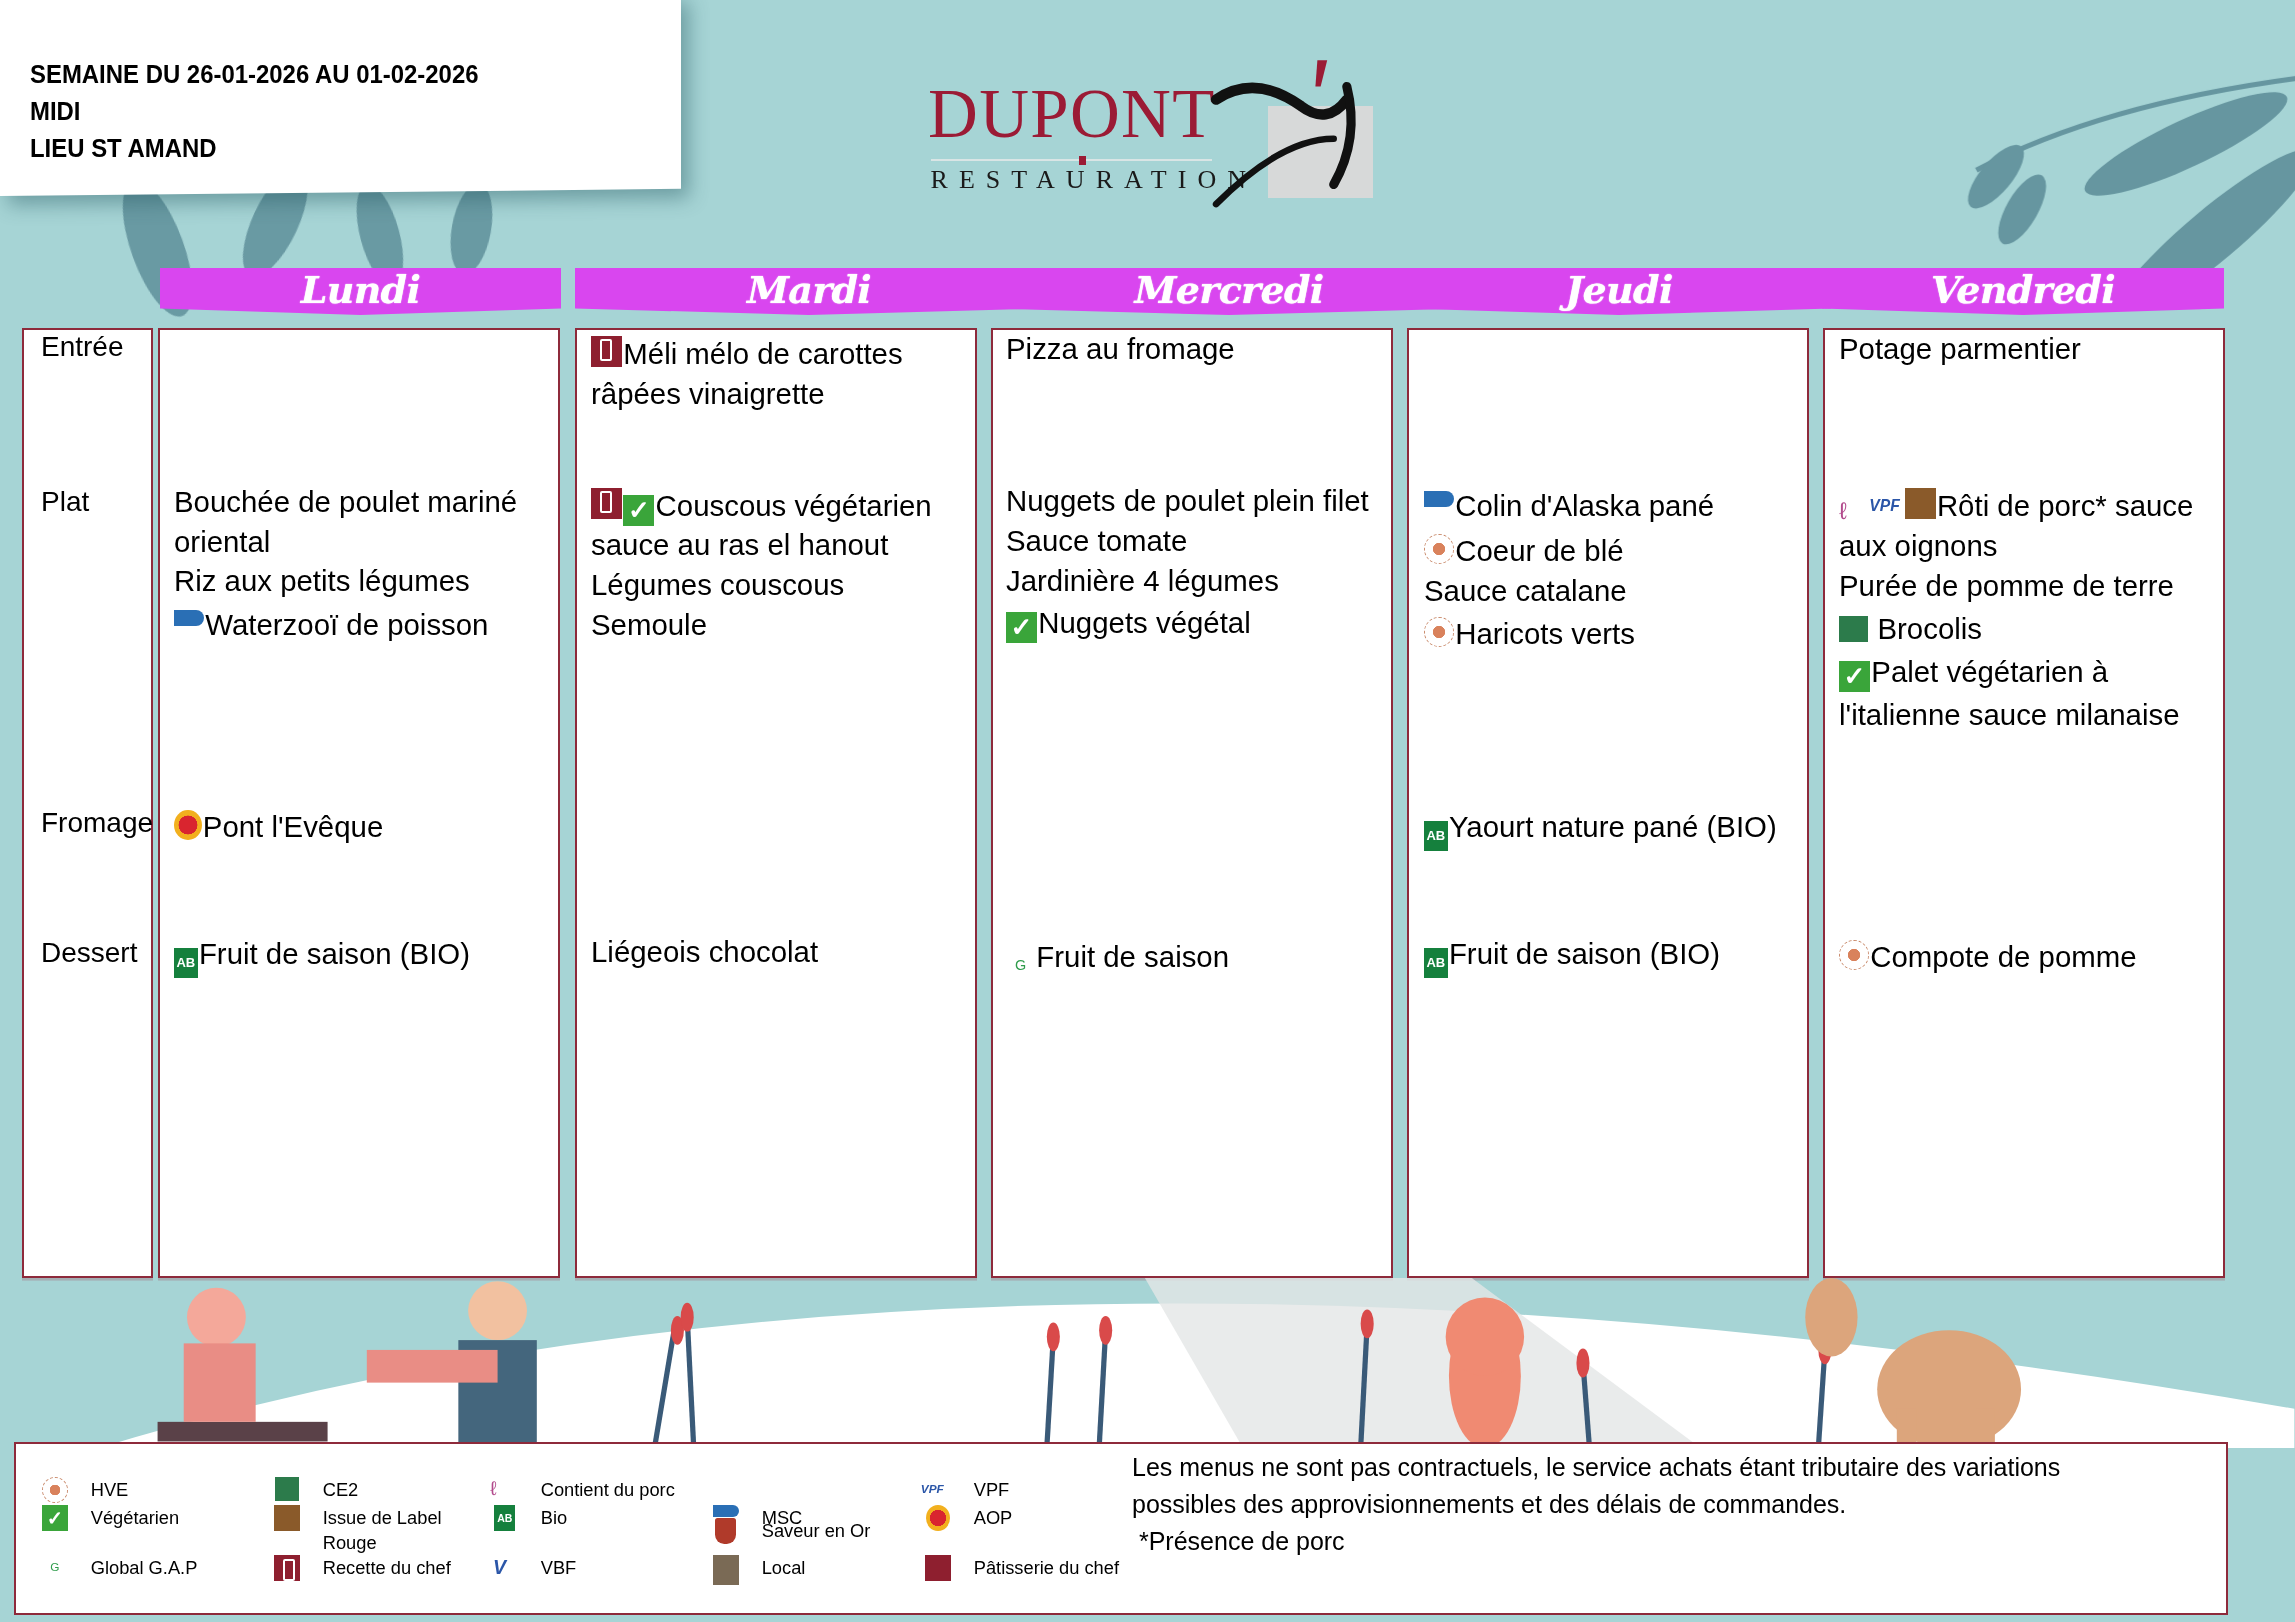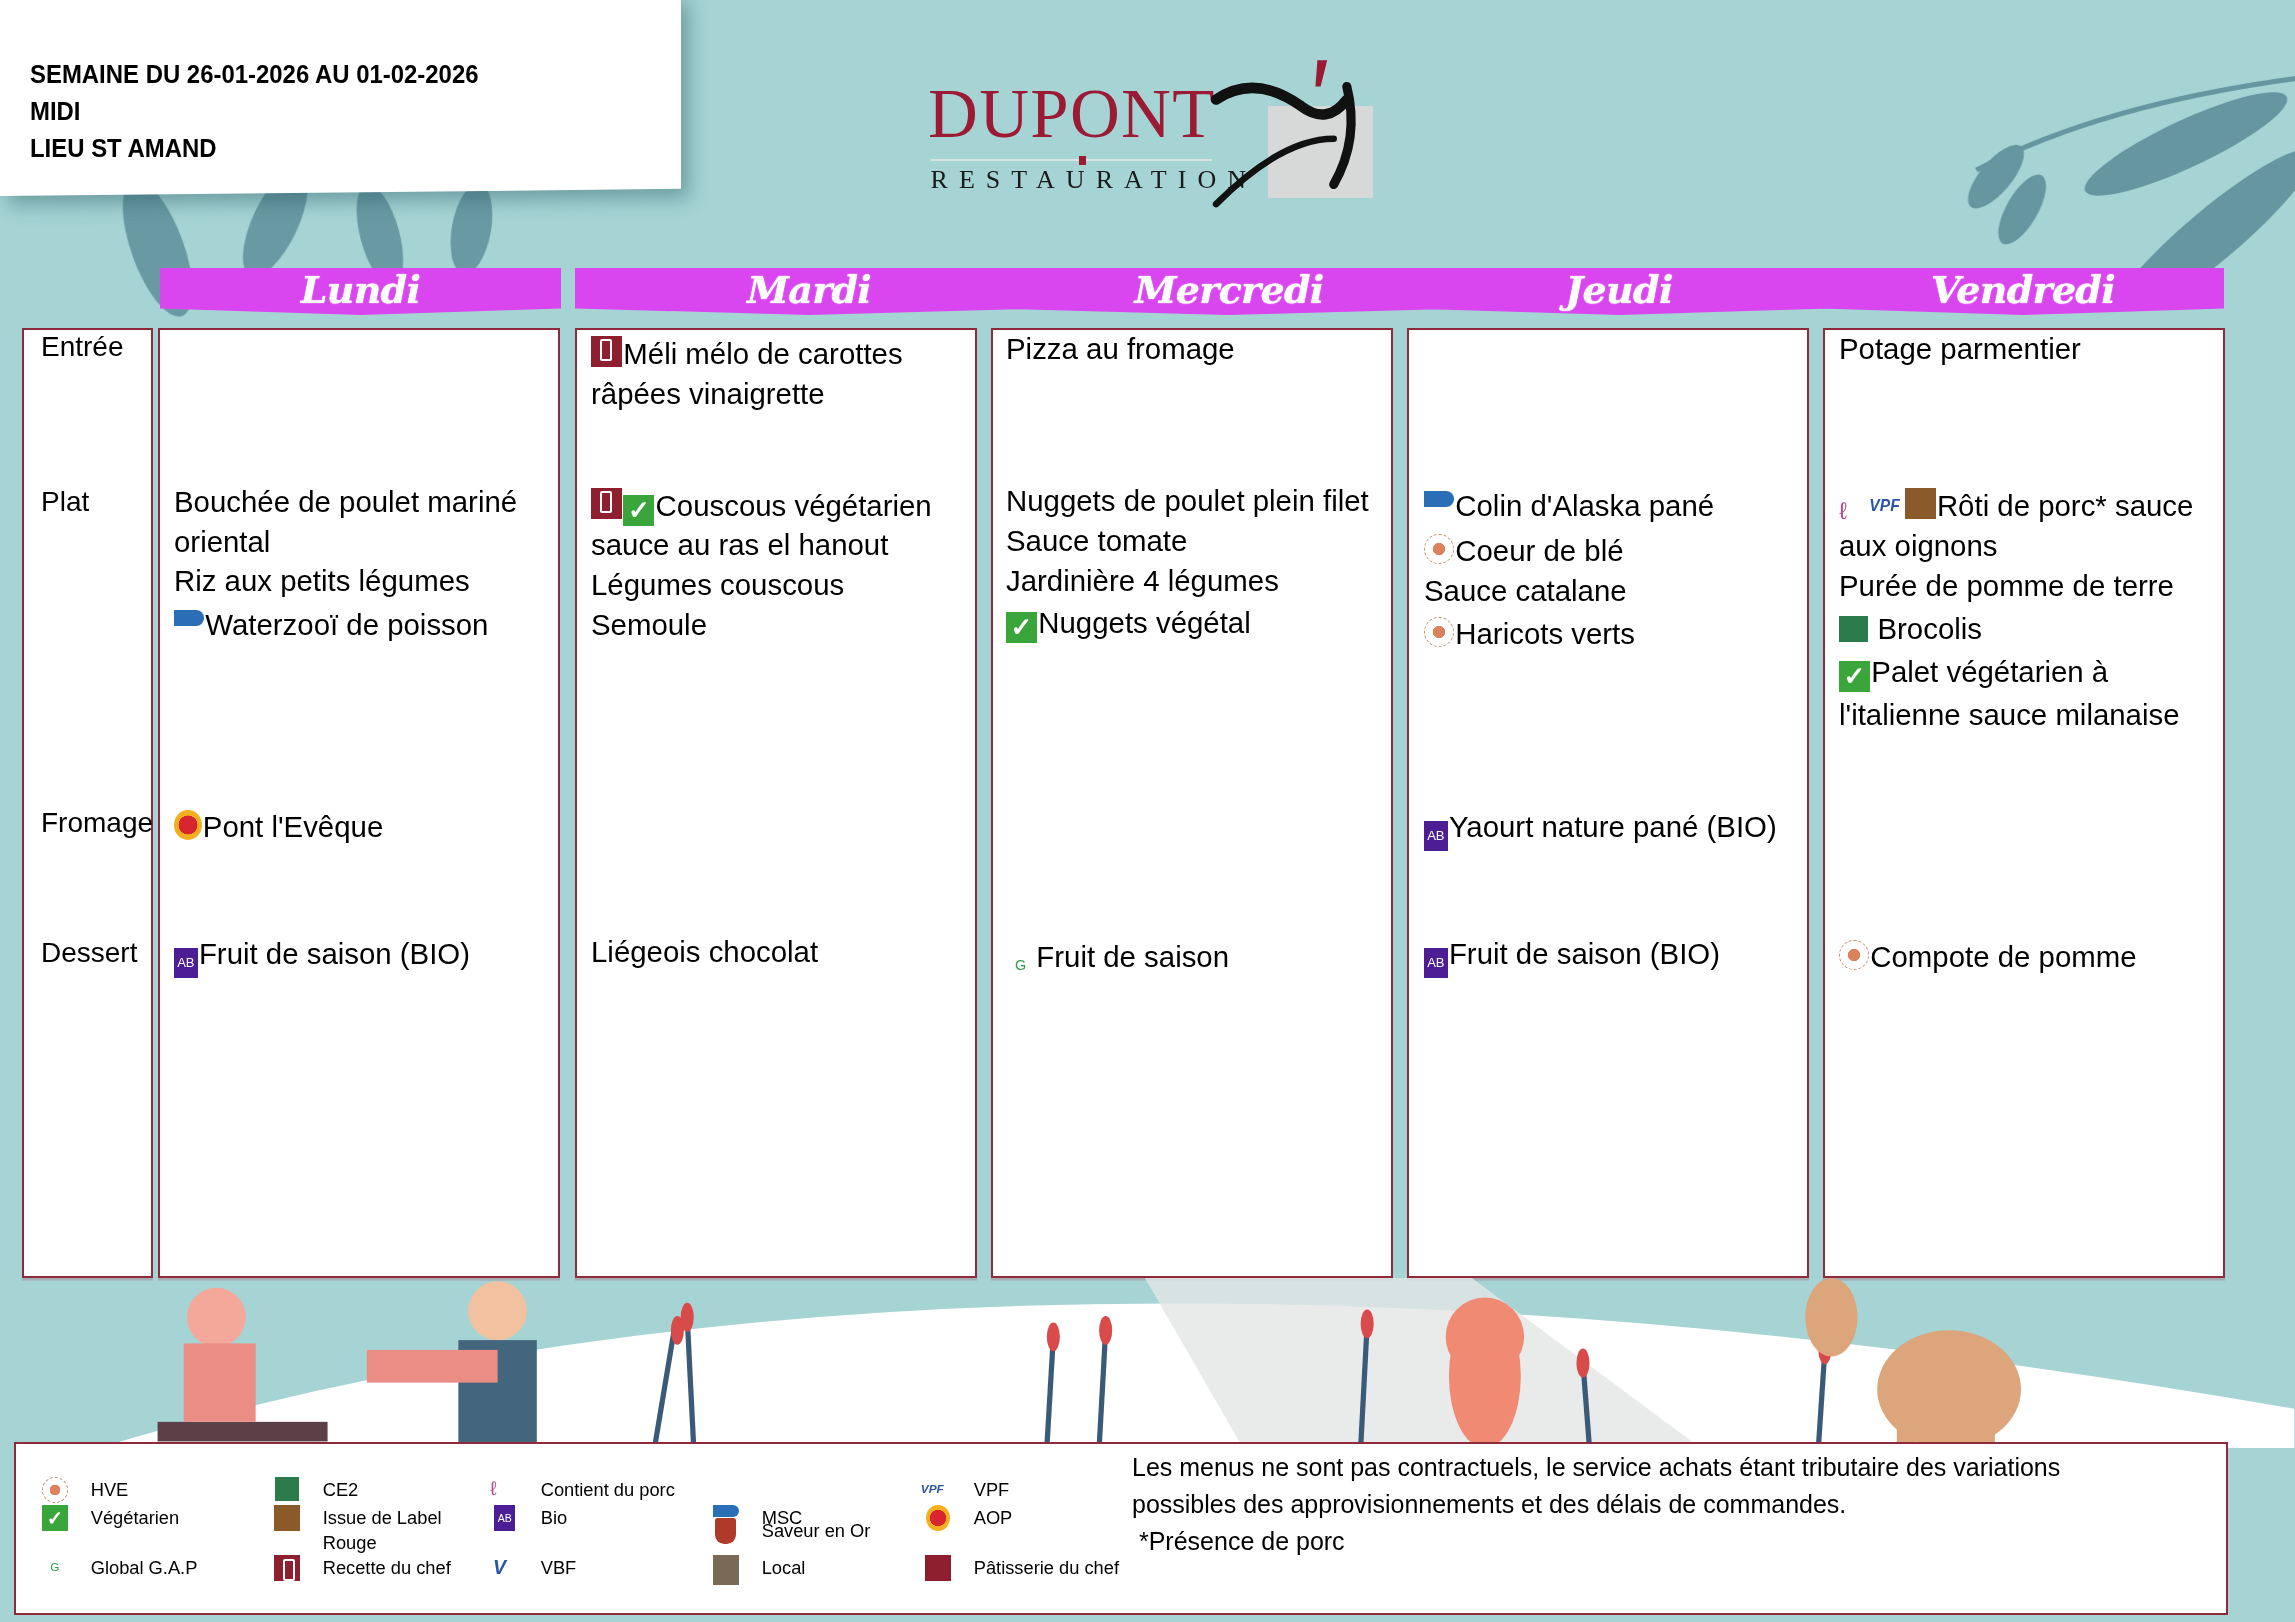--- a/index.html
+++ b/index.html
@@ -29,21 +29,21 @@
   .label-box { left:22px; width:131px; }
   .row-label { position:absolute; font-size:28px; left:41px; }
   .item { position:absolute; font-size:29.4px; line-height:40px; white-space:nowrap; }
   .icon { display:inline-block; vertical-align:-2.6px; margin-right:1.3px; }
   .ico-recette { width:31px; height:31px; background:#8e1f2f; position:relative; }
   .ico-recette::after{ content:""; position:absolute; left:9.2px; top:3.9px; width:11.8px; height:22px; border:2px solid #fff; border-radius:2px; box-sizing:border-box;}
   .ico-veg { width:31px; height:31px; background:#3aa53a; color:#fff; font-size:26px; line-height:31px; text-align:center; font-weight:bold;}
   .ico-msc { width:30px; height:15.7px; background:#2a6fb5; border-radius:0 7.9px 7.9px 0; vertical-align:9.2px;}
   .ico-hve { width:30px; height:30px; border-radius:50%; border:1.3px dashed #c98a6b; box-sizing:border-box; background:radial-gradient(circle,#d9825c 0 30%, #fff 32%);}
   .ico-aop { width:27.5px; height:30px; border-radius:50%; background:radial-gradient(circle,#d9252f 0 45%, #f2b01e 47%);}
-  .ico-bio { width:23.6px; height:30px; background:#4c1d95; color:#fff; font-size:13px; font-weight:normal; line-height:30px; text-align:center;}
+  .ico-bio { width:23.6px; height:30px; background:#15803d; color:#fff; font-size:13px; font-weight:bold; line-height:30px; text-align:center;}
   .ico-gap { width:29px; height:26px; color:#2f9c4c; font-size:14.4px; text-align:center;}
   .ico-porc { width:29px; height:23.6px; color:#b24a8c; font-size:23.6px; line-height:23.6px; }
   .ico-vpf { width:34px; height:19.6px; color:#2b56a8; font-weight:bold; font-size:15.7px; font-style:italic; vertical-align:5.2px;}
   .ico-lr { width:31px; height:31px; background:#8a5a2a; }
   .ico-ce2 { width:29px; height:26px; background:#2c7b4b; }
   .ico-or { width:21px; height:26px; background:#b03a2a; border-radius:2.6px 2.6px 9.2px 9.2px; }
   .ico-local { width:26px; height:30px; background:#7a6a55; }
   .ico-patis { width:29px; height:30px; background:#8e1f2f; }
   .ico-vbf { width:23.6px; height:29px; color:#2b56a8; font-weight:bold; font-size:19.6px; font-style:italic; }
   .scene { left:0; top:1278px; width:2295px; height:170px; }

